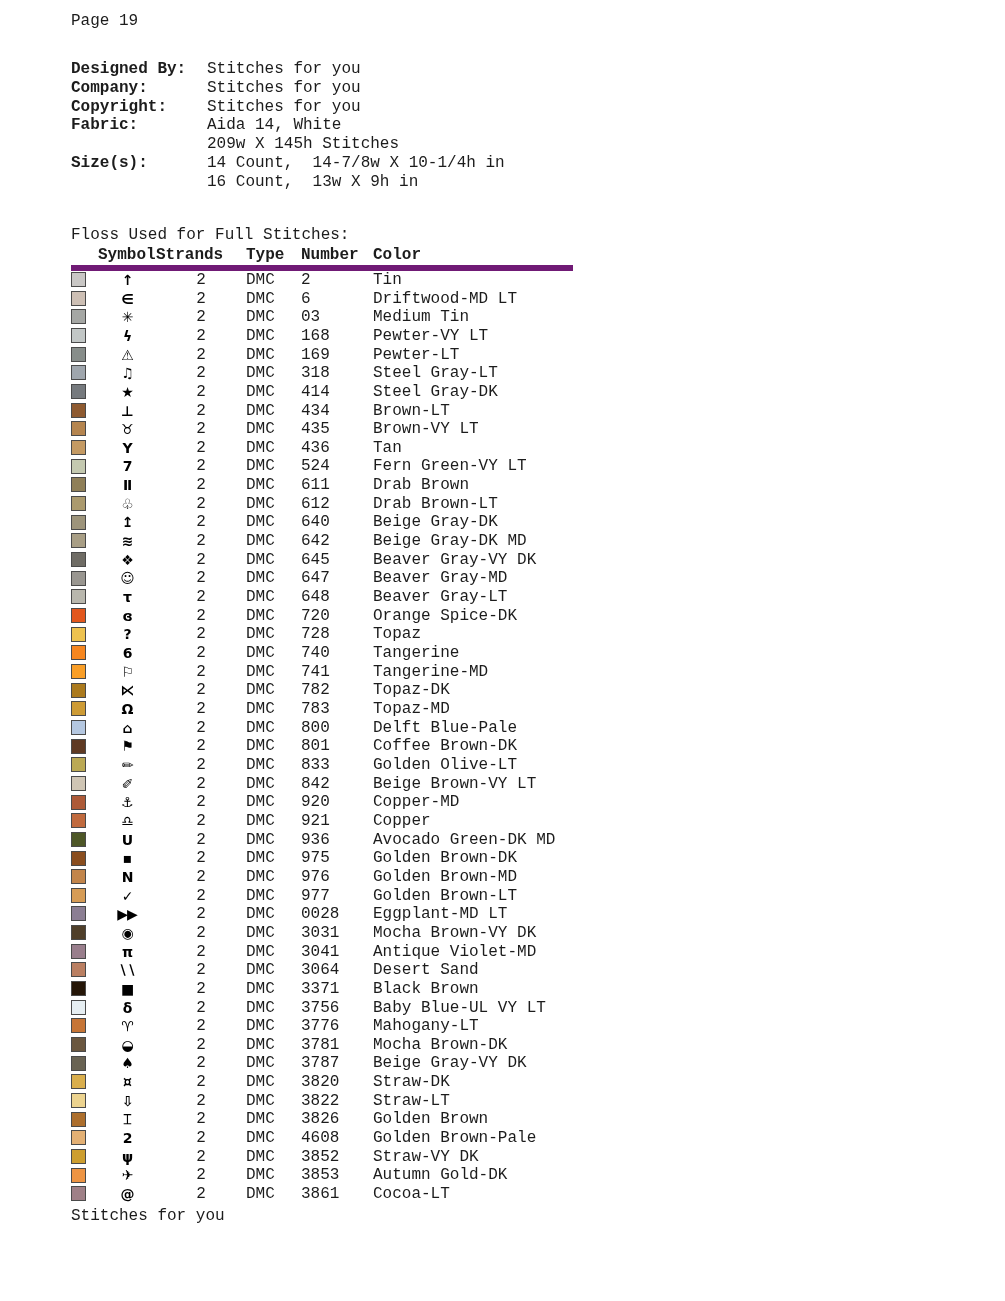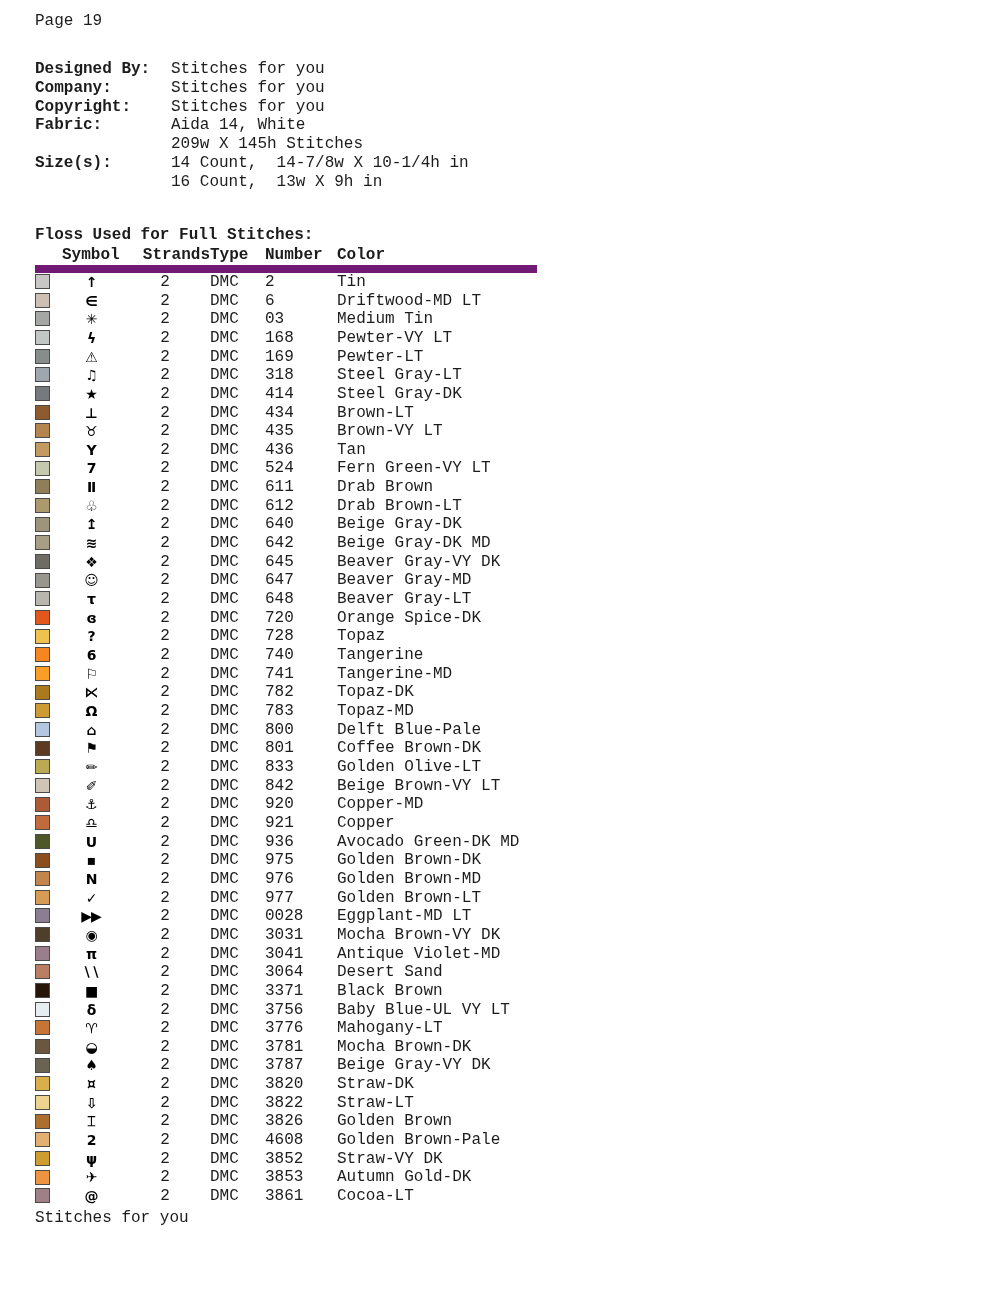--- a/index.html
+++ b/index.html
@@ -8,60 +8,60 @@
     background: #ffffff;
   }
   body {
     width: 1005px;
     height: 1301px;
     font-family: "Liberation Mono", "DejaVu Sans Mono", monospace;
     font-size: 16px;
     color: #1c1c1c;
     overflow: hidden;
   }
-  .sheet { padding: 12px 0 0 35px; }
+  .sheet { padding: 12px 0 0 35px; margin-left: 36px; }
 
   .page-label { line-height: 19px; white-space: pre; }
 
   .info-block { margin-top: 29px; }
   .info-row {
     display: grid;
     grid-template-columns: 136px auto;
     line-height: 18.8px;
   }
   .info-label { font-weight: bold; white-space: pre; }
   .info-value { white-space: pre; }
 
   .floss-title {
     margin-top: 34px;
-    font-weight: bold;
+    font-weight: normal;
     line-height: 19px;
     white-space: pre;
   }
 
   .floss-table { width: 502px; margin-top: 1px; }
   .floss-header, .floss-row {
     display: grid;
     grid-template-columns: 27px 58px 90px 55px 72px auto;
     align-items: center;
   }
   .floss-header {
     font-weight: bold;
     line-height: 18px;
-    border-bottom: 8px solid #701a75;
+    border-bottom: 6px solid #701a75;
     padding-bottom: 1px;
   }
   .floss-row { height: 18.66px; }
 
   .cell { white-space: pre; overflow: visible; }
   .sym-col { text-align: center; }
   .strands-col { text-align: center; }
   .type-col, .num-col, .color-col { text-align: left; }
   .h-symbol { text-align: left; }
-  .h-strands { text-align: right; }
+  .h-strands { text-align: left; }
 
   .sym {
     font-family: "DejaVu Sans", sans-serif;
     font-size: 14px;
     font-weight: bold;
     color: #000;
     line-height: 18px;
     letter-spacing: -1px;
   }
 

